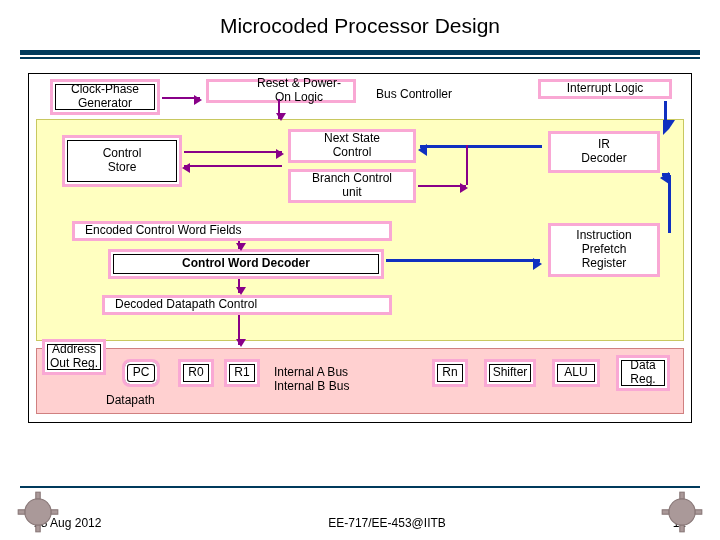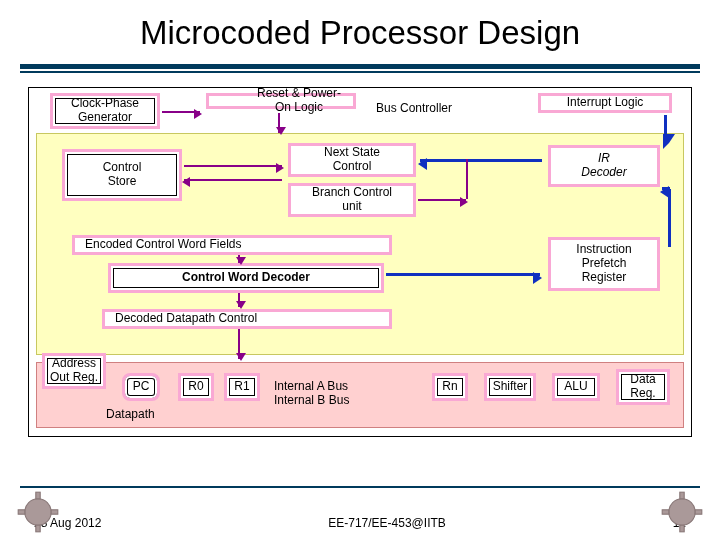--- a/index.html
+++ b/index.html
@@ -1,17 +1,17 @@
 <!DOCTYPE html>
 <html><head>
 <meta charset="utf-8">
 <style>
   * { box-sizing: border-box; margin: 0; padding: 0; }
   body { width: 720px; height: 540px; background: #fff; font-family: Arial, sans-serif; position: relative; }
-  .title { font-size: 33px; text-align: center; padding: 14px 16px 6px; color: #000; }
+  .title { font-size: 21px; text-align: center; padding: 14px 16px 6px; color: #000; }
   .title-underline { height: 5px; background: #003a5c; margin: 6px 20px 0; }
   .title-underline-thin { height: 2px; background: #003a5c; margin: 2px 20px 14px; }
   .diagram { position: relative; margin: 0 28px; height: 358px; }
 
   .outer { position:absolute; border:1px solid #000; }
   .yellow-region { position:absolute; background:#ffffc0; border:1px solid #c8c860; }
   .pink-region  { position:absolute; background:#ffd0d0; border:1px solid #d08080; }
 
   .block { position:absolute; background:#fff; border:3px solid #f9a8d4; font-size:12px; display:flex; align-items:center; justify-content:center; text-align:center; padding:2px 4px; line-height:1.15; }
   .block.double { box-shadow: inset 0 0 0 2px #fff, inset 0 0 0 3px #000; }
@@ -53,33 +53,33 @@
 <div class="diagram">
 
   <div class="outer" style="left:0; top:0; width:664px; height:350px;"></div>
 
   <div class="yellow-region" style="left:8px; top:46px; width:648px; height:222px;"></div>
 
   <div class="pink-region" style="left:8px; top:275px; width:648px; height:66px;"></div>
 
   <div class="block double" style="left:22px; top:6px; width:110px; height:36px; white-space:pre-line;">Clock-Phase
 Generator</div>
-  <div class="block" style="left:178px; top:6px; width:150px; height:16px;padding-left:40px;">Reset &amp; Power-On Logic</div>
+  <div class="block" style="left:178px; top:6px; width:150px; height:24px;padding-left:40px;">Reset &amp; Power-On Logic</div>
   <div class="label-free" style="left:348px; top:14px;">Bus Controller</div>
   <div class="block" style="left:510px; top:6px; width:134px; height:20px;">Interrupt Logic</div>
 
   <div class="block double" style="left:34px; top:62px; width:120px; height:52px; white-space:pre-line;">Control
 Store</div>
 
   <div class="block" style="left:260px; top:56px; width:128px; height:34px; white-space:pre-line;">Next State
 Control</div>
   <div class="block" style="left:260px; top:96px; width:128px; height:34px; white-space:pre-line;">Branch Control
 unit</div>
 
-  <div class="block" style="left:520px; top:58px; width:112px; height:42px; white-space:pre-line;font-style:italic;">IR
+  <div class="block" style="left:520px; top:58px; width:112px; height:42px; white-space:pre-line;">IR
 Decoder</div>
 
   <div class="block" style="left:44px; top:148px; width:320px; height:20px; justify-content:flex-start; padding-left:10px;">Encoded Control Word Fields</div>
   <div class="block double" style="left:80px; top:176px; width:276px; height:30px; font-weight:bold;">Control Word Decoder</div>
   <div class="block" style="left:74px; top:222px; width:290px; height:20px; justify-content:flex-start; padding-left:10px;">Decoded Datapath Control</div>
 
   <div class="block" style="left:520px; top:150px; width:112px; height:54px; white-space:pre-line;">Instruction
 Prefetch
 Register</div>
 

